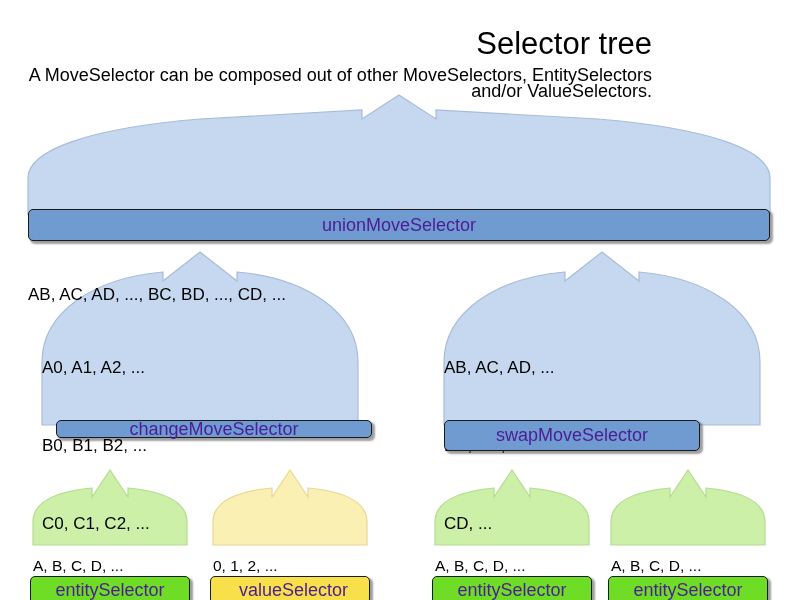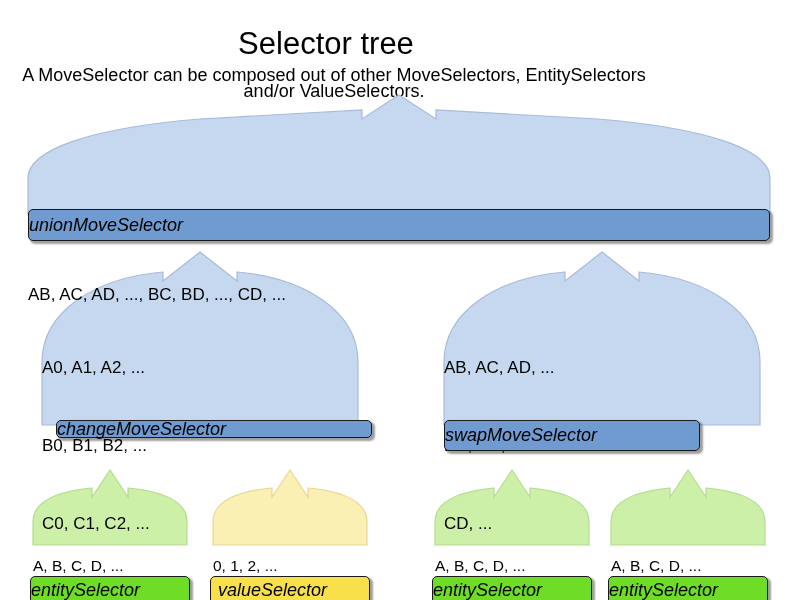--- a/index.html
+++ b/index.html
@@ -17,21 +17,21 @@
   #diagram-root {
     position: relative;
     width: 800px;
     height: 600px;
   }
   #title-block {
     position: absolute;
     top: 26px;
     left: 0;
     width: 652px;
-    text-align: center;
+    text-align: right;
   }
   #page-title {
     font-size: 31px;
     font-weight: normal;
     line-height: 36px;
     letter-spacing: 0px;
   }
   #page-subtitle {
     font-size: 18px;
     line-height: 16px;
@@ -59,24 +59,24 @@
     line-height: 22px;
   }
   
   .node-bar {
     position: absolute;
     box-sizing: border-box;
     border: 1.4px solid #1a1a1a;
     border-radius: 5px;
     display: flex;
     align-items: center;
+    justify-content: center;
     font-size: 18px;
-    color: #000000;
+    color: #4c1d95;
     box-shadow: 2.5px 2.5px 2px rgba(0,0,0,0.38);
-    font-style: italic;
   }
   .node-bar.blue   { background: #6f9bd1; }
   .node-bar.green  { background: #6fdc26; }
   .node-bar.yellow { background: #f7e04a; padding-left: 7px; }
   .node-bar.leaf   { font-size: 18px; margin-top: 36px; }
 </style>
 </head>
 <body>
 
 <div id="diagram-root">

